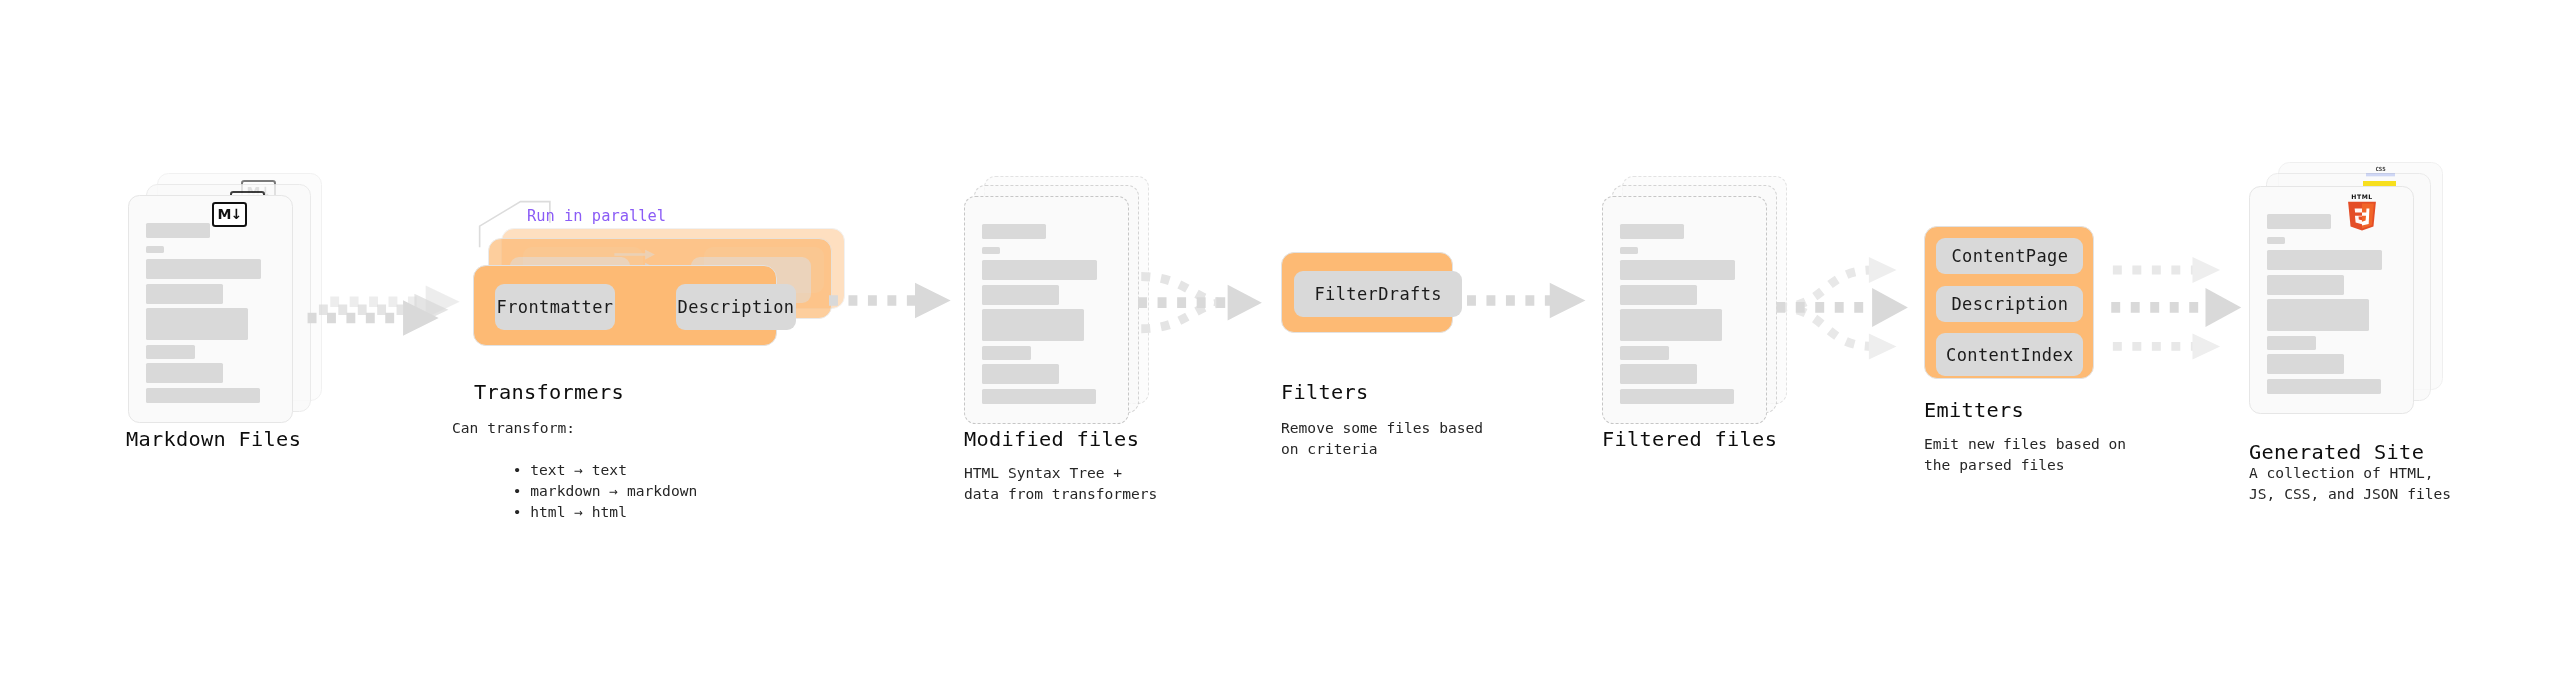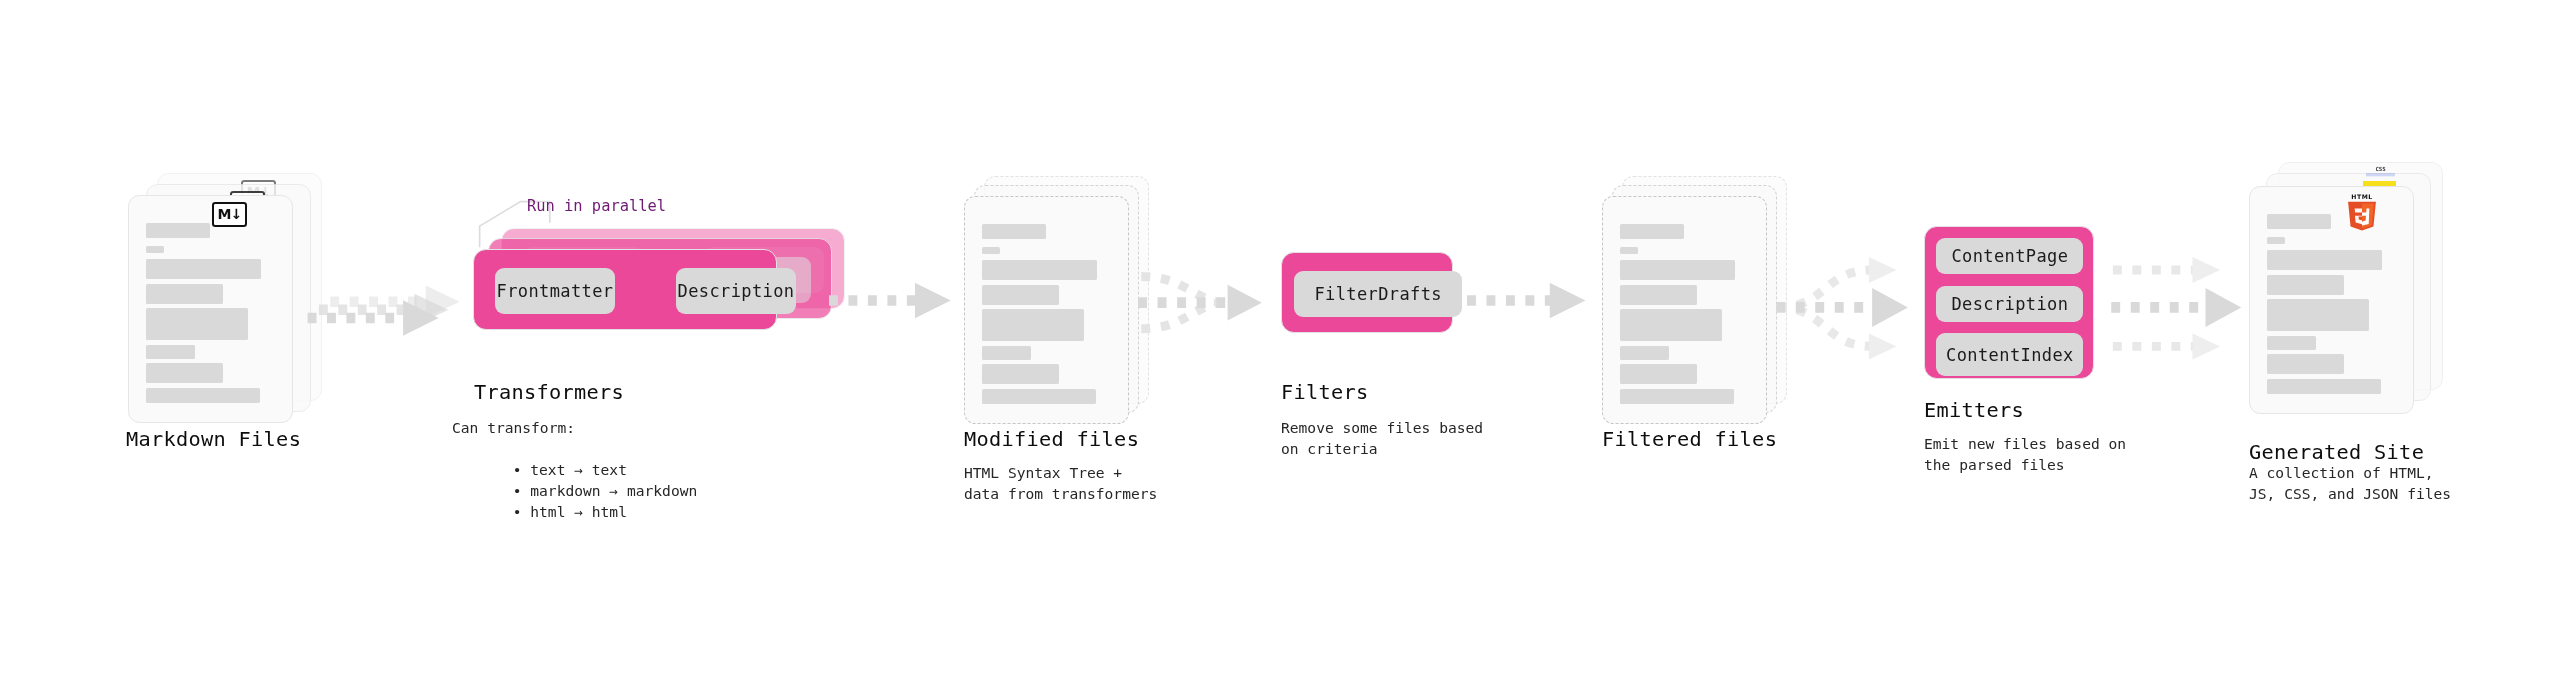--- a/index.html
+++ b/index.html
@@ -18,28 +18,28 @@
            font-family:"DejaVu Sans","Liberation Sans",sans-serif;font-weight:bold;font-size:14px;
            color:#111;letter-spacing:-0.8px;line-height:1;}
   .mdbadge span{display:inline-block;transform:translateY(-0.8px);}
 
   
   .h5{position:absolute;width:36px;height:41px;}
   .jsbadge{position:absolute;width:32.5px;height:13px;background:#f7df1e;}
   .cssbadge{position:absolute;width:29px;height:11.4px;}
 
   
-  .gbox{position:absolute;border:1.6px solid #e2e2e2;border-radius:13px;background:#ec4899;box-sizing:border-box;}
+  .gbox{position:absolute;border:1.6px solid #e2e2e2;border-radius:13px;background:#fdba74;box-sizing:border-box;}
   .chip{position:absolute;background:#d9d9d9;border-radius:9px;display:flex;align-items:center;justify-content:center;
         color:#1b1b1b;font-size:17px;letter-spacing:0.4px;box-sizing:border-box;white-space:nowrap;}
 
   
   .title{position:absolute;font-size:20.3px;color:#0d0d0d;letter-spacing:0.3px;white-space:nowrap;}
   .sub{position:absolute;font-size:14.6px;color:#262626;line-height:1.45;white-space:pre;}
-  .ghost{position:absolute;font-size:15.4px;color:#701a75;white-space:nowrap;}
+  .ghost{position:absolute;font-size:15.4px;color:#8b5cf6;white-space:nowrap;margin-top:10px;}
 
   
   .arrowwrap{position:absolute;}
   svg{display:block;overflow:visible;}
 </style>
 </head>
 <body>
 
 <div class="stage">
 
@@ -117,21 +117,21 @@
             <line x1="0" y1="29" x2="40" y2="29" stroke="#dadada" stroke-width="3"></line>
             <polygon points="38,23 50,29 38,35" fill="#dadada"></polygon>
           </g>
         <g opacity="1">
             <line x1="0" y1="46" x2="40" y2="46" stroke="#d2d2d2" stroke-width="3"></line>
             <polygon points="38,39 52,46 38,53" fill="#d2d2d2"></polygon>
           </g>
       </svg>
     </div>
 
-    <div class="gbox" style="left:473px;top:249px;width:304px;height:81px;">
+    <div class="gbox" style="left:473px;top:265px;width:304px;height:81px;">
       <div class="chip" style="left:21px;top:18px;width:120px;height:46px;">
         <span>Frontmatter</span>
       </div>
       <div class="chip" style="left:202px;top:18px;width:120px;height:46px;">
         <span>Description</span>
       </div>
     </div>
 
     <div class="title" style="left:452px;top:380px;margin-left:22px;">Transformers</div>
     <div class="sub" style="left:452px;top:417px;">Can transform:</div>

